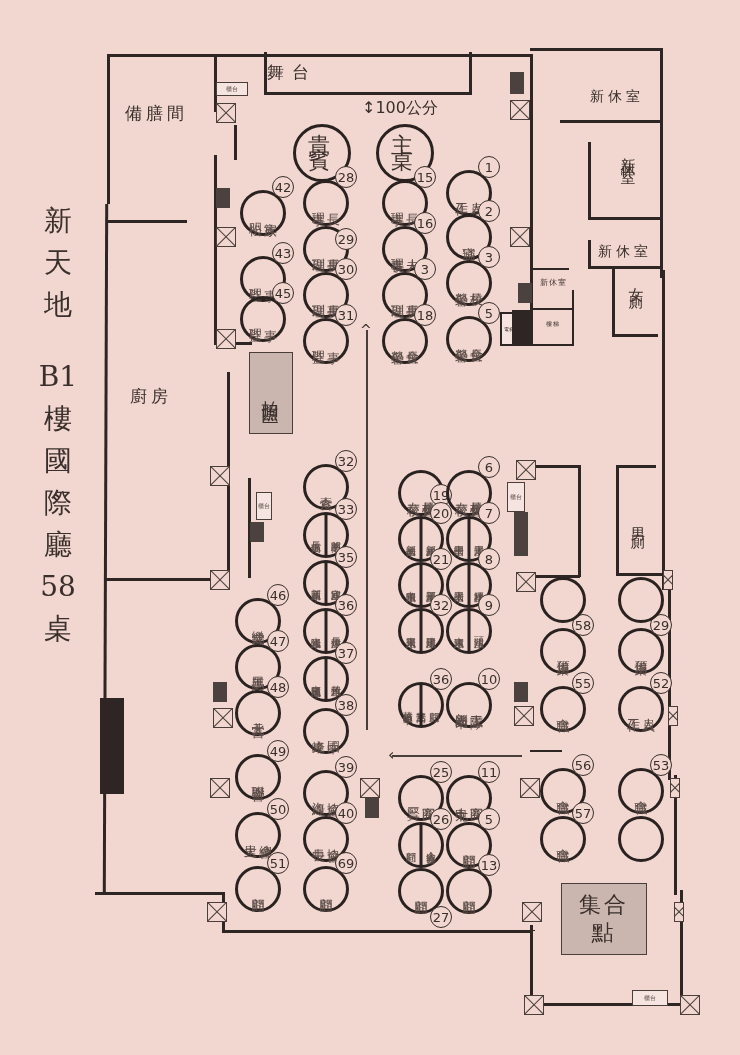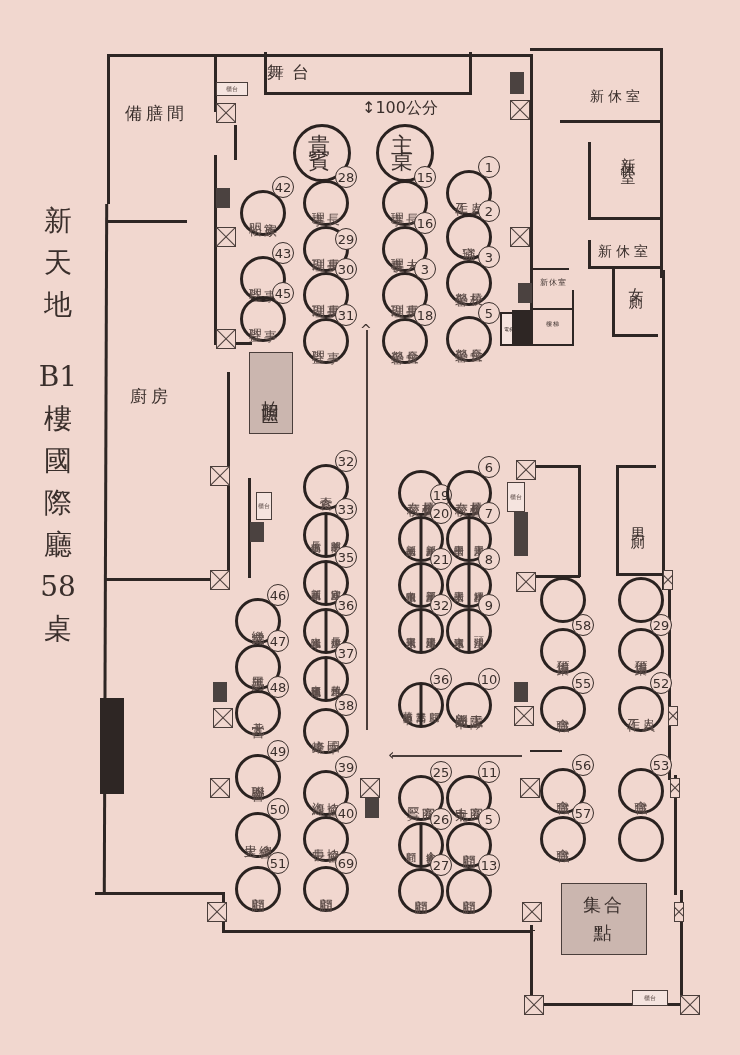--- a/index.html
+++ b/index.html
@@ -27,21 +27,21 @@
   .xbox{position:absolute;width:20px;height:20px;border:1.5px solid #4a3e3b;box-sizing:border-box;background:#f1d7cf;overflow:hidden;}
   .xbox::before,.xbox::after{content:"";position:absolute;left:50%;top:50%;width:26px;height:1.3px;background:#4a3e3b;}
   .xbox::before{transform:translate(-50%,-50%) rotate(45deg);}
   .xbox::after{transform:translate(-50%,-50%) rotate(-45deg);}
   .pillar{position:absolute;background:#4b4240;}
   .counter{position:absolute;border:1px solid #4a3e3b;background:#f5e4df;font-size:6px;display:flex;align-items:center;justify-content:center;color:#5a4a46;}
   .photo{position:absolute;left:249px;top:352px;width:42px;height:80px;background:#cbb6af;border:1.5px solid #4a3e3b;
          display:flex;align-items:center;justify-content:center;}
   .photo span{writing-mode:vertical-rl;font-size:17px;letter-spacing:4px;}
   .meet{position:absolute;left:561px;top:883px;width:84px;height:70px;background:#cbb6af;border:1.5px solid #4a3e3b;
-        display:flex;align-items:center;justify-content:center;text-align:center;font-size:18px;line-height:28px;letter-spacing:3px;}
+        display:flex;align-items:center;justify-content:center;text-align:center;font-size:22px;line-height:28px;letter-spacing:3px;}
   .arrow-line{position:absolute;background:#4a3e3b;}
 </style>
 </head>
 <body>
 
 <div class="title">
   <span>新</span>
   <span>天</span>
   <span>地</span>
   <span class="gap"></span>
@@ -392,21 +392,21 @@
       <span class="txt">全人協會</span>
     </div>
     <div class="num" style="left: 430px; top: 808px;">26</div>
     <div class="table" style="left: 446px; top: 822px; width: 46px; height: 46px;">
       <span class="txt">顧問</span>
     </div>
     <div class="num" style="left: 478px; top: 808px;">5</div>
     <div class="table" style="left: 398px; top: 868px; width: 46px; height: 46px;">
       <span class="txt">顧問</span>
     </div>
-    <div class="num" style="left: 430px; top: 854px; text-align: center;">27</div>
+    <div class="num" style="left: 430px; top: 906px; text-align: center;">27</div>
     <div class="table" style="left: 446px; top: 868px; width: 46px; height: 46px;">
       <span class="txt">顧問</span>
     </div>
     <div class="num" style="left: 478px; top: 854px;">13</div>
     <div class="table" style="left: 540px; top: 628px; width: 46px; height: 46px;">
       <span class="txt">預備桌</span>
     </div>
     <div class="num" style="left: 572px; top: 614px;">58</div>
     <div class="table" style="left: 618px; top: 628px; width: 46px; height: 46px;">
       <span class="txt">預備桌</span>

